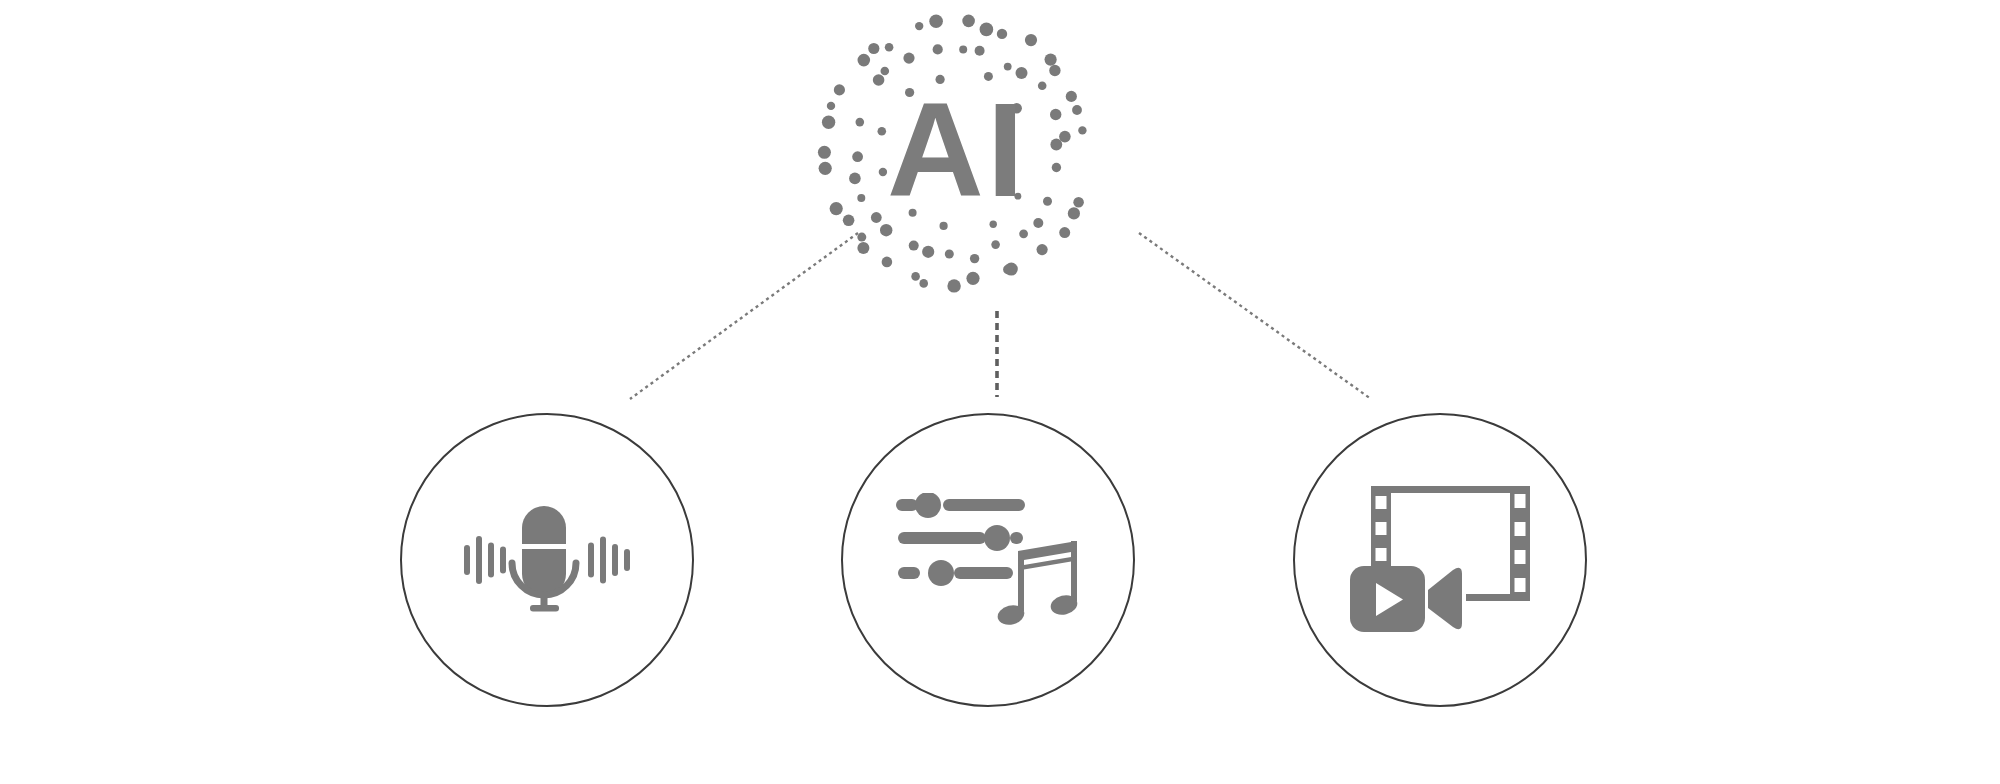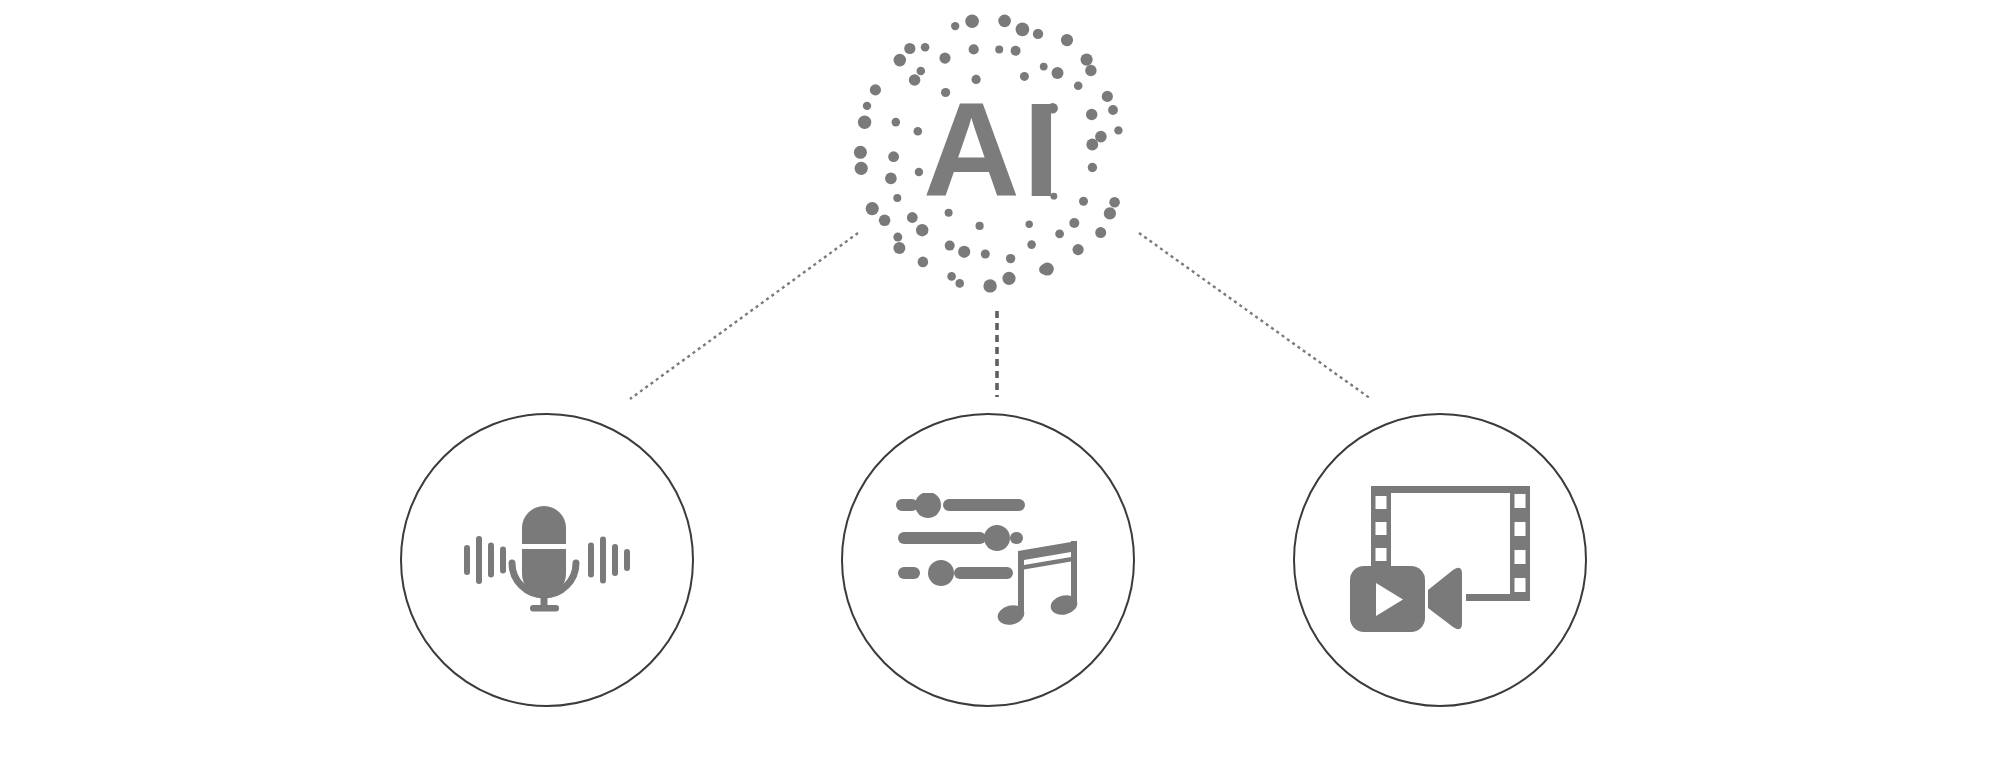--- a/index.html
+++ b/index.html
@@ -14,21 +14,21 @@
   html,body{width:2000px;height:784px;}
   body{
     background:var(--c-bg);
     font-family:"Liberation Sans", sans-serif;
     position:relative;
     overflow:hidden;
   }
   .canvas{position:absolute;inset:0;width:2000px;height:784px;}
   .connectors{position:absolute;left:0;top:0;width:2000px;height:784px;}
 
-  .ai-node{position:absolute;left:853px;top:13px;width:280px;height:280px;}
+  .ai-node{position:absolute;left:817px;top:13px;width:280px;height:280px;}
   .ai-dots{position:absolute;left:0;top:0;width:280px;height:280px;}
   .ai-label{
     position:absolute;left:0;top:0;width:280px;height:280px;
     display:flex;align-items:center;justify-content:center;
     font-size:134px;font-weight:bold;color:var(--c-ai);
     letter-spacing:3px;line-height:1;padding-bottom:6px;
   }
 
   .node-circle{
     position:absolute;width:294px;height:294px;border-radius:50%;

